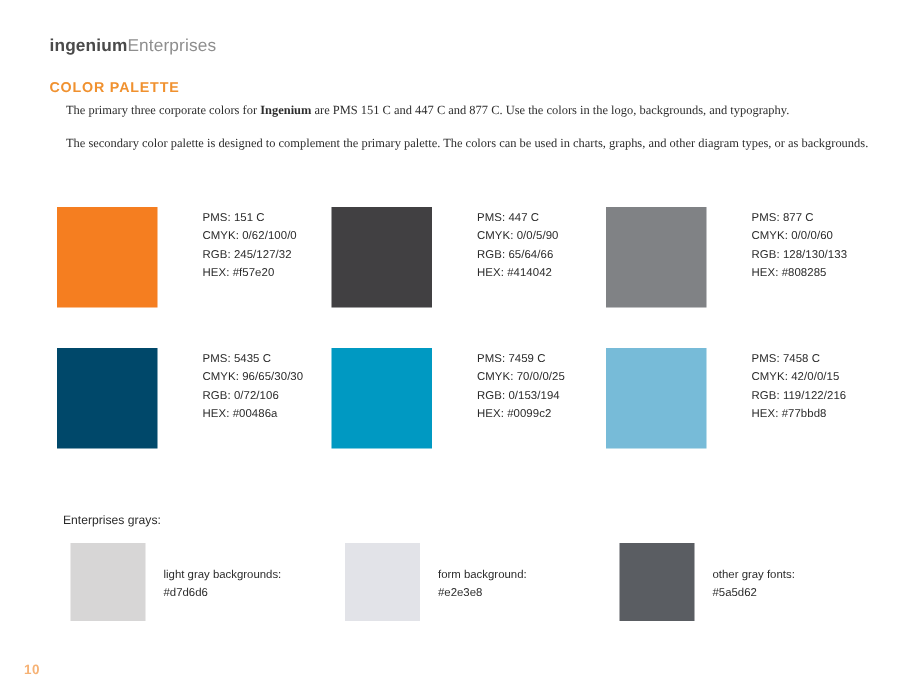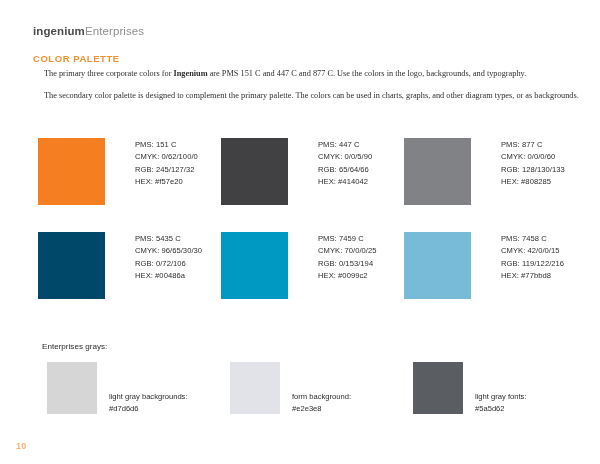--- a/index.html
+++ b/index.html
@@ -105,21 +105,21 @@
   }
   .grays-grid {
     position: absolute;
     left: 47px;
     top: 362px;
     width: 525px;
     display: flex;
   }
   .gray-cell {
     display: flex;
-    align-items: flex-end;
+    align-items: center;
     width: 183px;
   }
   .gray-cell:last-child { width: 159px; }
   .gray-chip {
     width: 50px;
     height: 52px;
     flex: 0 0 50px;
   }
   .gray-info {
     margin-left: 12px;
@@ -235,21 +235,21 @@
     <div class="gray-cell">
       <div class="gray-chip" style="background:#e2e3e8"></div>
       <div class="gray-info">
         <div>form background:</div>
         <div>#e2e3e8</div>
       </div>
     </div>
     <div class="gray-cell">
       <div class="gray-chip" style="background:#5a5d62"></div>
       <div class="gray-info">
-        <div>light gray fonts:</div>
+        <div>other gray fonts:</div>
         <div>#5a5d62</div>
       </div>
     </div>
   </div>
 
   <div class="page-number">10</div>
 
 </div>
 
 </body></html>

